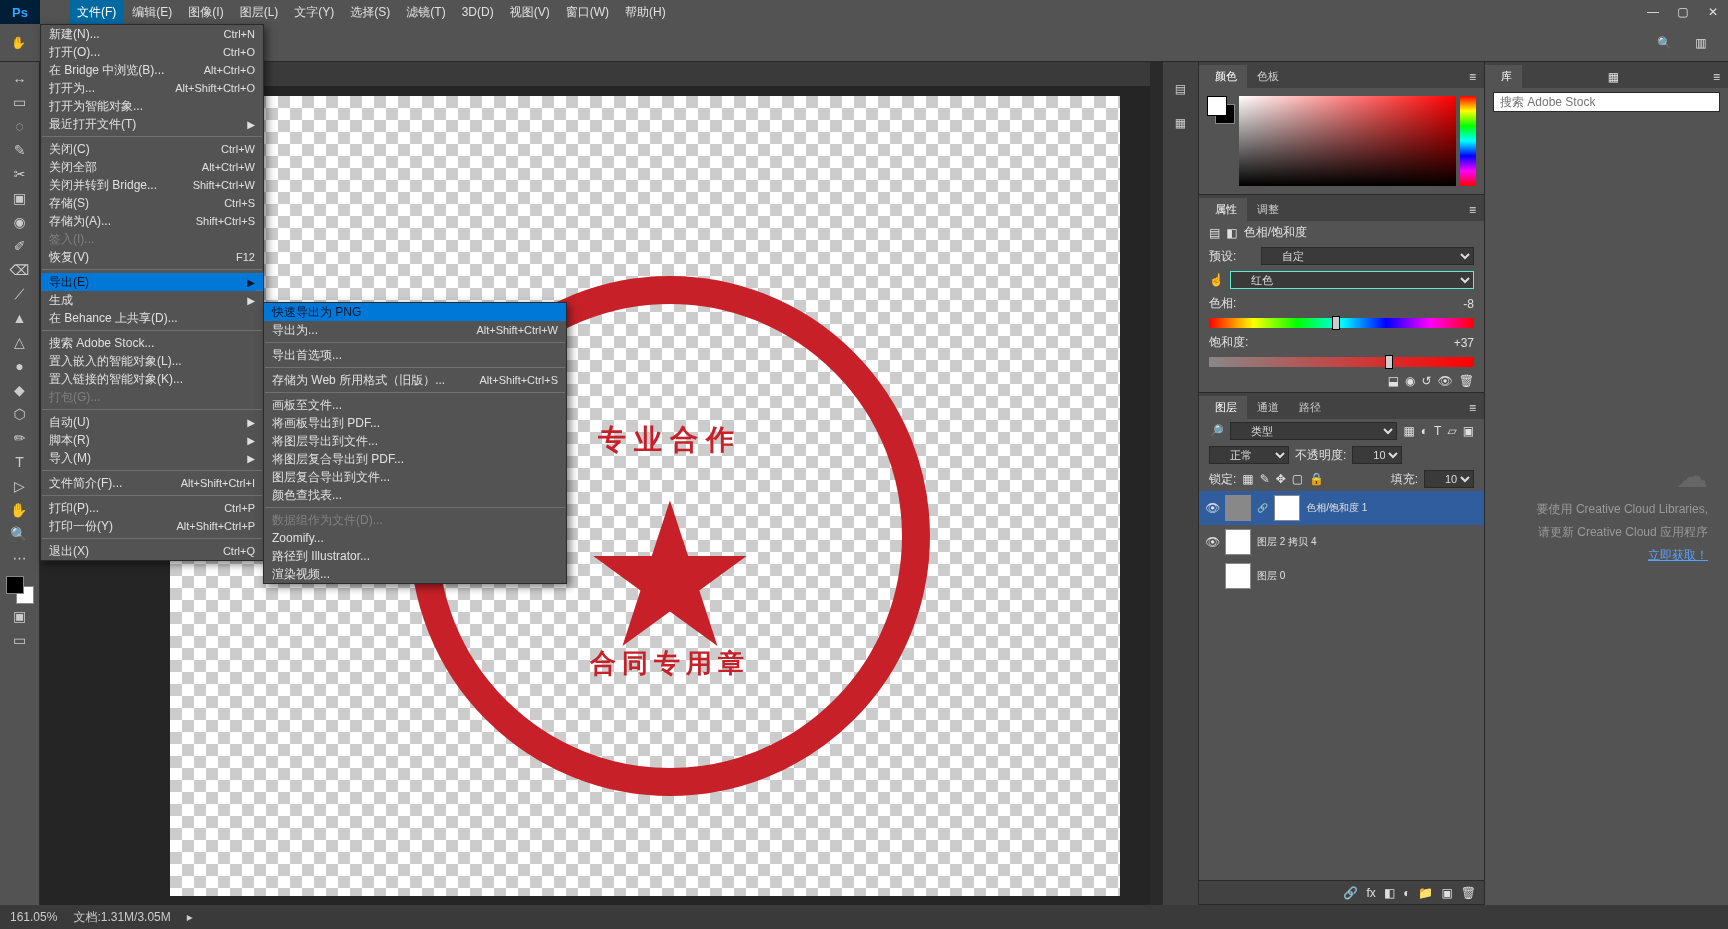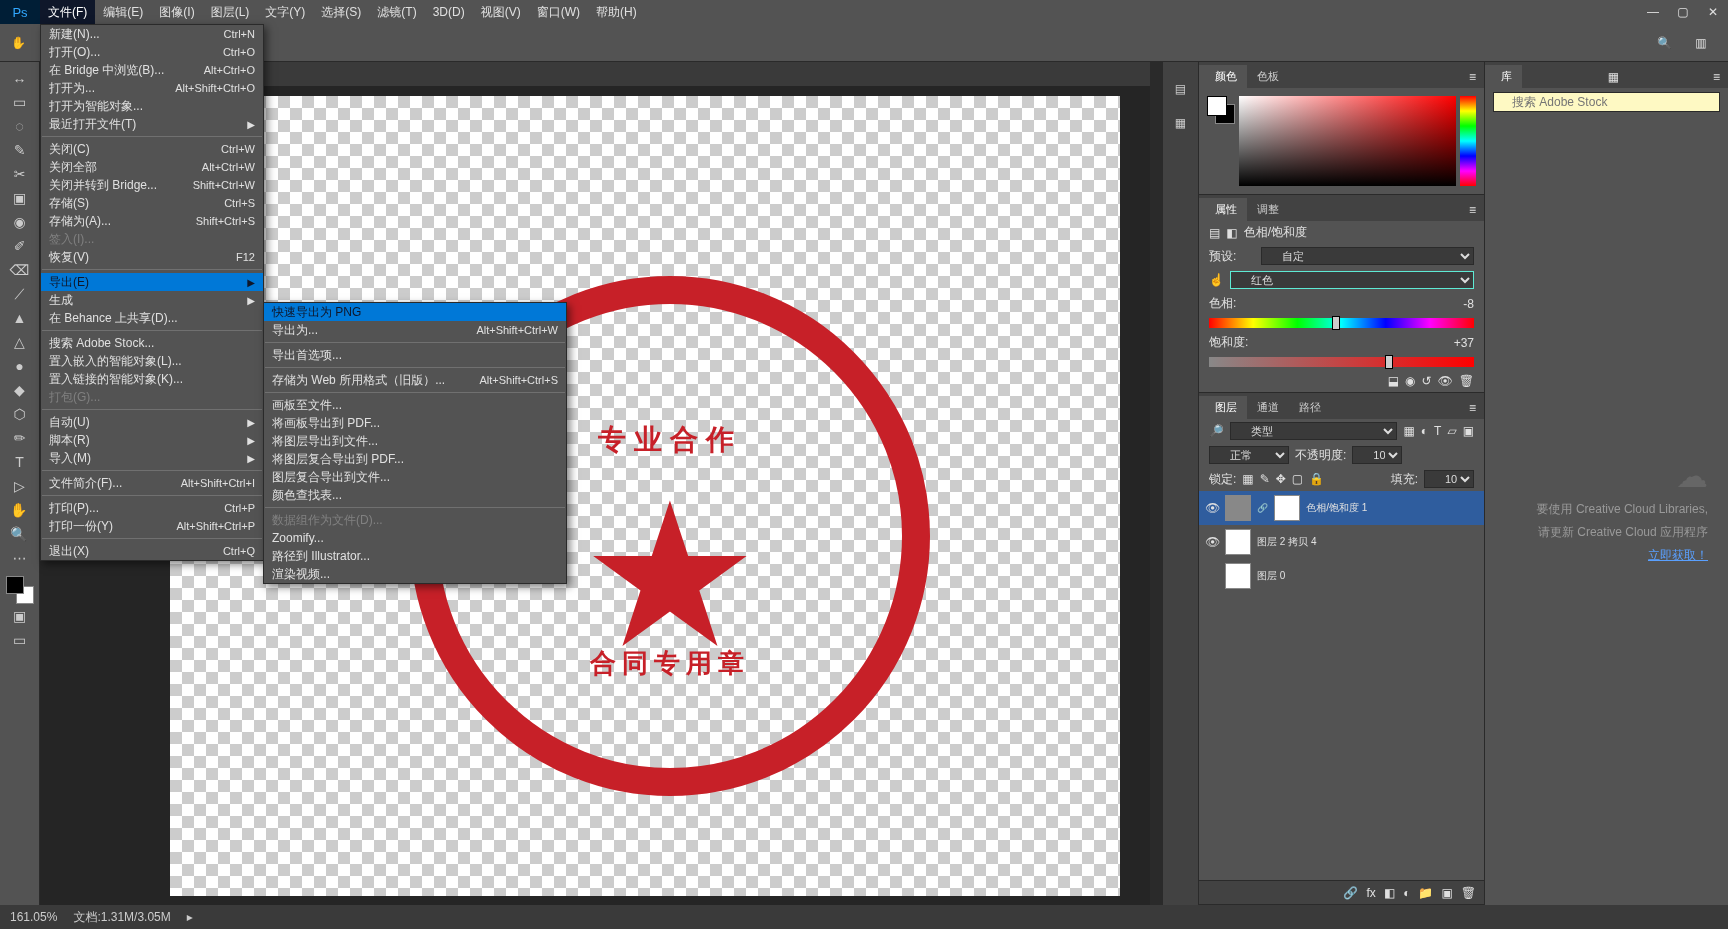--- a/index.html
+++ b/index.html
@@ -1,21 +1,21 @@
 <!DOCTYPE html>
 <html><head>
 <meta charset="utf-8">
 <style>
 * { margin: 0; padding: 0; box-sizing: border-box; font-family: "Microsoft YaHei", Arial, sans-serif; font-size: 12px; user-select: none; }
 body { background: #535353; width: 1728px; height: 929px; overflow: hidden; color: #e0e0e0; }
 .titlebar { height: 24px; background: #535353; display: flex; align-items: center; }
-.ps-logo { width: 40px; height: 24px; background: #001e36; color: #31a8ff; display: flex; align-items: center; justify-content: center; font-weight: normal; font-size: 13px; }
+.ps-logo { width: 40px; height: 24px; background: #001e36; color: #31a8ff; display: flex; align-items: center; justify-content: center; font-weight: bold; font-size: 13px; }
 .menubar { display: flex; height: 24px; align-items: center; }
 .menubar-item { padding: 0 8px; height: 24px; display: flex; align-items: center; cursor: pointer; }
-.menubar-item.open { background: #0f172a; color: #fff; }
+.menubar-item.open { background: #0369a1; color: #fff; margin-left: 29px; }
 .window-controls { margin-left: auto; display: flex; }
 .window-btn { width: 30px; height: 24px; display: flex; align-items: center; justify-content: center; cursor: pointer; }
 
 .options-bar { height: 38px; background: #535353; border-bottom: 1px solid #2a2a2a; display: flex; align-items: center; padding: 0 8px; }
 .ob-icon { width: 22px; height: 22px; margin-right: 8px; display: flex; align-items: center; justify-content: center; }
 .ob-search { margin-left: auto; display: flex; gap: 6px; }
 
 .main { display: flex; height: calc(100% - 24px - 38px - 24px); }
 .tool-col { width: 40px; background: #535353; display: flex; flex-direction: column; align-items: center; padding-top: 4px; border-right: 1px solid #2a2a2a; position: relative; z-index: 1; }
 .tool-btn { width: 28px; height: 24px; display: flex; align-items: center; justify-content: center; cursor: pointer; margin-bottom: 0; color: #ccc; font-size: 14px; }
@@ -72,21 +72,21 @@
 .layer-row { display:flex; align-items:center; padding: 2px 6px; gap:6px; height: 34px; }
 .layer-row.active { background: #2f5d9e; }
 .layer-vis { width:14px; }
 .layer-thumb { width: 26px; height: 26px; border:1px solid #888; background:#fff; }
 .layer-mask { width: 26px; height: 26px; border:1px solid #888; background:#fff; }
 .layer-name { font-size: 10px; flex:1; }
 .layer-footer { height: 24px; display:flex; align-items:center; justify-content:flex-end; gap: 8px; padding: 0 8px; background:#424242; border-top:1px solid #2a2a2a; }
 
 .lib-col { width: 244px; background: #535353; border-left:1px solid #2a2a2a; display:flex; flex-direction:column; }
 .lib-search { padding:4px 8px; }
-.lib-search input { width:100%; background:#fef9c3; border:1px solid #2a2a2a; color:#888; height:20px; padding:0 18px; }
+.lib-search input { width:100%; background:#ffffff; border:1px solid #2a2a2a; color:#888; height:20px; padding:0 6px; }
 .lib-body { flex:1; display:flex; flex-direction:column; align-items:flex-end; justify-content:center; color:#999; font-size:11px; text-align:center; padding: 20px; gap: 6px; }
 .lib-link { color:#5aa0ff; text-decoration:underline; cursor:pointer; }
 
 .dock-strip { width: 36px; background:#424242; border-left:1px solid #2a2a2a; display:flex; flex-direction:column; align-items:center; padding-top:16px; gap:12px; }
 .dock-icon { width:22px; height:22px; display:flex; align-items:center; justify-content:center; color:#ccc; cursor:pointer; }
 
 .dropdown-menu { position: absolute; background: #535353; border: 1px solid #2a2a2a; box-shadow: 3px 3px 8px rgba(0,0,0,0.5); z-index: 1000; min-width: 220px; }
 .menu-item-row { display:flex; align-items:center; height: 18px; padding: 0 8px; cursor: pointer; position: relative; }
 .menu-item-row.highlight { background:#0078d7; color:#0f172a;align-items:center; }
 .menu-item-row.disabled { color:#808080; }

